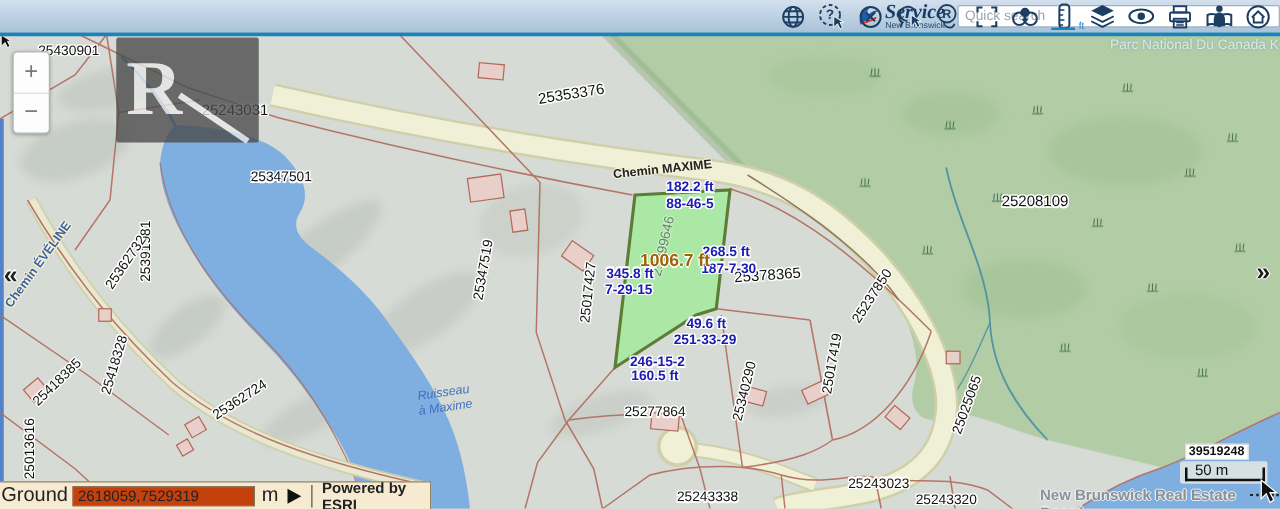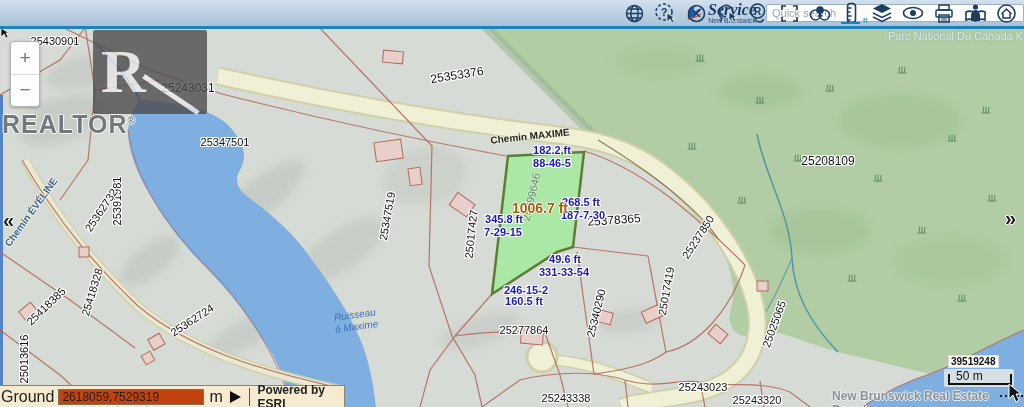--- a/index.html
+++ b/index.html
@@ -238,38 +238,37 @@
     <div class="plbl pidgreen" style="left:531px;top:171px;transform:translate(-50%,-50%) rotate(-77deg);">25399646</div>
     <div class="chip" style="left:948px;top:329px;">39519248</div>
 
     <div class="meas" style="left:552px;top:124px;transform:translate(-50%,-50%);">182.2 ft</div>
     <div class="meas" style="left:552px;top:137px;transform:translate(-50%,-50%);">88-46-5</div>
     <div class="meas" style="left:581px;top:176px;transform:translate(-50%,-50%);">268.5 ft</div>
     <div class="meas" style="left:583px;top:189px;transform:translate(-50%,-50%);">187-7-30</div>
     <div class="meas" style="left:504px;top:193px;transform:translate(-50%,-50%);">345.8 ft</div>
     <div class="meas" style="left:503px;top:206px;transform:translate(-50%,-50%);">7-29-15</div>
     <div class="meas" style="left:565px;top:233px;transform:translate(-50%,-50%);">49.6 ft</div>
-    <div class="meas" style="left:564px;top:246px;transform:translate(-50%,-50%);">331-33-54</div>
+    <div class="meas" style="left:564px;top:246px;transform:translate(-50%,-50%);">251-33-29</div>
     <div class="meas" style="left:524px;top:251px;transform:translate(-50%,-50%);margin-top:24px;">160.5 ft</div>
     <div class="meas" style="left:526px;top:264px;transform:translate(-50%,-50%);">246-15-2</div>
     <div class="area" style="left:540px;top:182px;transform:translate(-50%,-50%);">1006.7 ft</div>
 
     <div class="roadlbl" style="left:530px;top:110px;transform:translate(-50%,-50%) rotate(-6deg);">Chemin MAXIME</div>
     <div class="roadlbl blue" style="left:31px;top:186px;transform:translate(-50%,-50%) rotate(-54deg);">Chemin ÉVÉLINE</div>
     <div class="waterlbl" style="left:334px;top:283px;transform:rotate(-8deg);">
       <div>Ruisseau</div>
       <div>à Maxime</div>
     </div>
     <div class="parklbl" style="left:888px;top:4px;">Parc National Du Canada Kouchibo</div>
 
     <div id="realtor-box">
       <div class="rg">R</div>
       <div class="diag"></div>
     </div>
-    <div id="realtor-txt"><span>REALTOR</span><sup>®</sup></div>
     <div id="board-txt">New Brunswick Real Estate Board</div>
 
     <div id="zoomctl">
       <div class="zin">+</div>
       <div>−</div>
     </div>
     <div class="collapse" style="left:3px;top:183px;">«</div>
     <div class="collapse" style="left:1005px;top:181px;">»</div>
 
     <div id="scalewrap">

